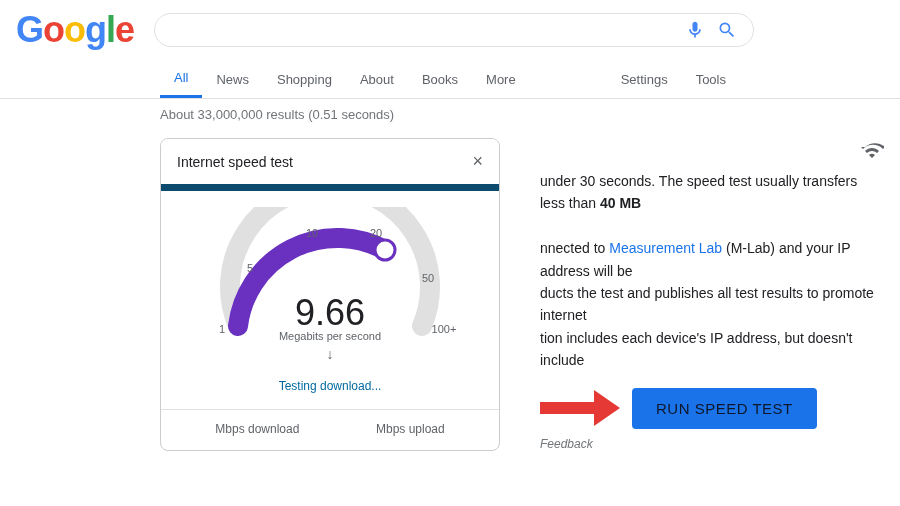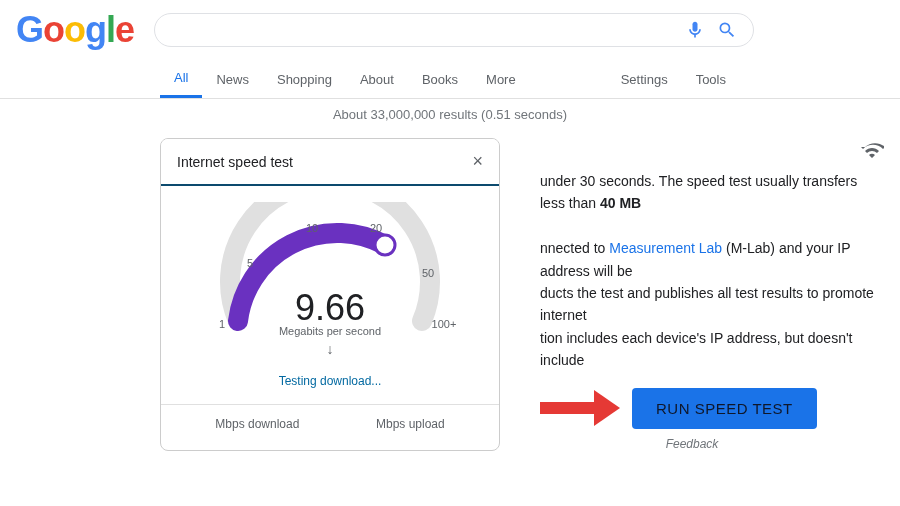--- a/index.html
+++ b/index.html
@@ -52,21 +52,20 @@
       color: #1a73e8;
       border-bottom: 3px solid #1a73e8;
     }
     .nav-sep { flex: 1; }
 
     
     #results-info {
       padding: 8px 160px;
       font-size: 13px;
       color: #70757a;
-      text-align: center;
     }
 
     
     #main-content {
       display: flex;
       padding: 0 0 0 160px;
       margin-top: 8px;
       gap: 0;
     }
 
@@ -78,21 +77,21 @@
       border-radius: 8px;
       background: #fff;
       overflow: hidden;
       margin-right: 24px;
     }
     #widget-header {
       display: flex;
       justify-content: space-between;
       align-items: center;
       padding: 12px 16px;
-      border-bottom: 2px solid #0c4a6e;
+      border-bottom: 7px solid #0c4a6e;
       background: #fff;
     }
     #widget-title { font-size: 14px; color: #202124; }
     #widget-close { font-size: 18px; color: #5f6368; cursor: pointer; }
 
     #gauge-area {
       padding: 16px;
       display: flex;
       flex-direction: column;
       align-items: center;
@@ -156,21 +155,21 @@
       border: none;
       border-radius: 4px;
       padding: 12px 24px;
       font-size: 15px;
       font-weight: 500;
       cursor: pointer;
       letter-spacing: 0.5px;
     }
 
     #feedback-row {
-      text-align: center;
+      text-align: left;
       font-size: 12px;
       color: #70757a;
       font-style: italic;
       margin-top: 8px;
       padding-right: 40px;
     }
 
     
     .g-blue { color: #4285f4; }
     .g-red { color: #ea4335; }

